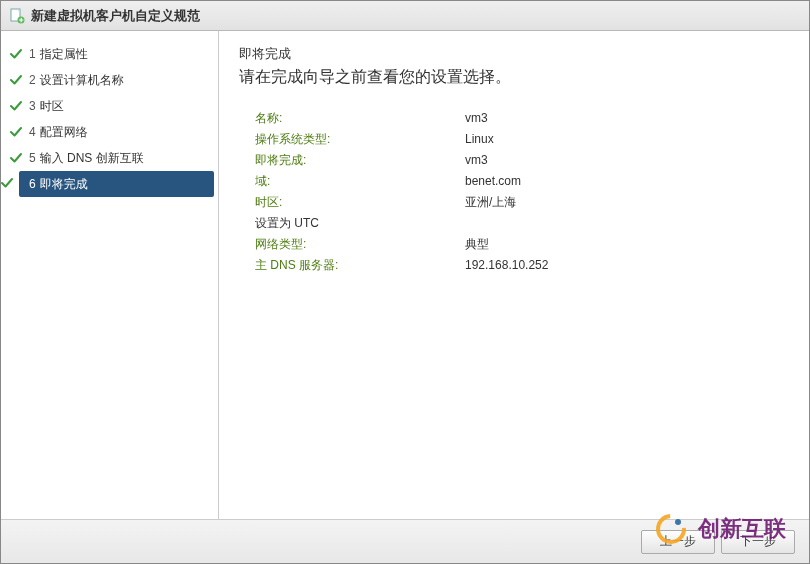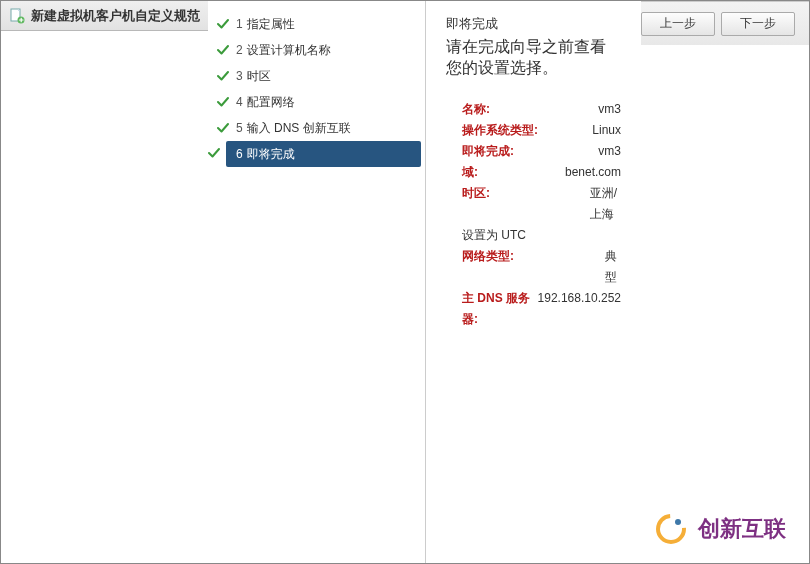--- a/index.html
+++ b/index.html
@@ -11,21 +11,21 @@
       height: 564px;
       overflow: hidden;
       position: relative;
     }
     .window {
       width: 810px;
       height: 564px;
       border: 1px solid #888;
       background: #fff;
       display: flex;
-      flex-direction: row;
+      flex-direction: column;
     }
     .titlebar {
       height: 30px;
       background: linear-gradient(#efefef, #e2e2e2);
       border-bottom: 1px solid #b8b8b8;
       display: flex;
       align-items: center;
       padding: 0 8px;
       font-weight: bold;
       font-size: 13px;
@@ -105,22 +105,21 @@
     }
     .summary {
       padding-left: 16px;
     }
     .summary-row {
       display: flex;
       line-height: 21px;
     }
     .summary-row .k {
       width: 210px;
-      color: #b91c1c;
-      font-weight: bold;
+      color: #4d7c0f;
     }
     .summary-row .v {
       color: #333;
     }
     .footer {
       height: 44px;
       border-top: 1px solid #ccc;
       background: linear-gradient(#f3f3f3,#e8e8e8);
       display: flex;
       align-items: center;

